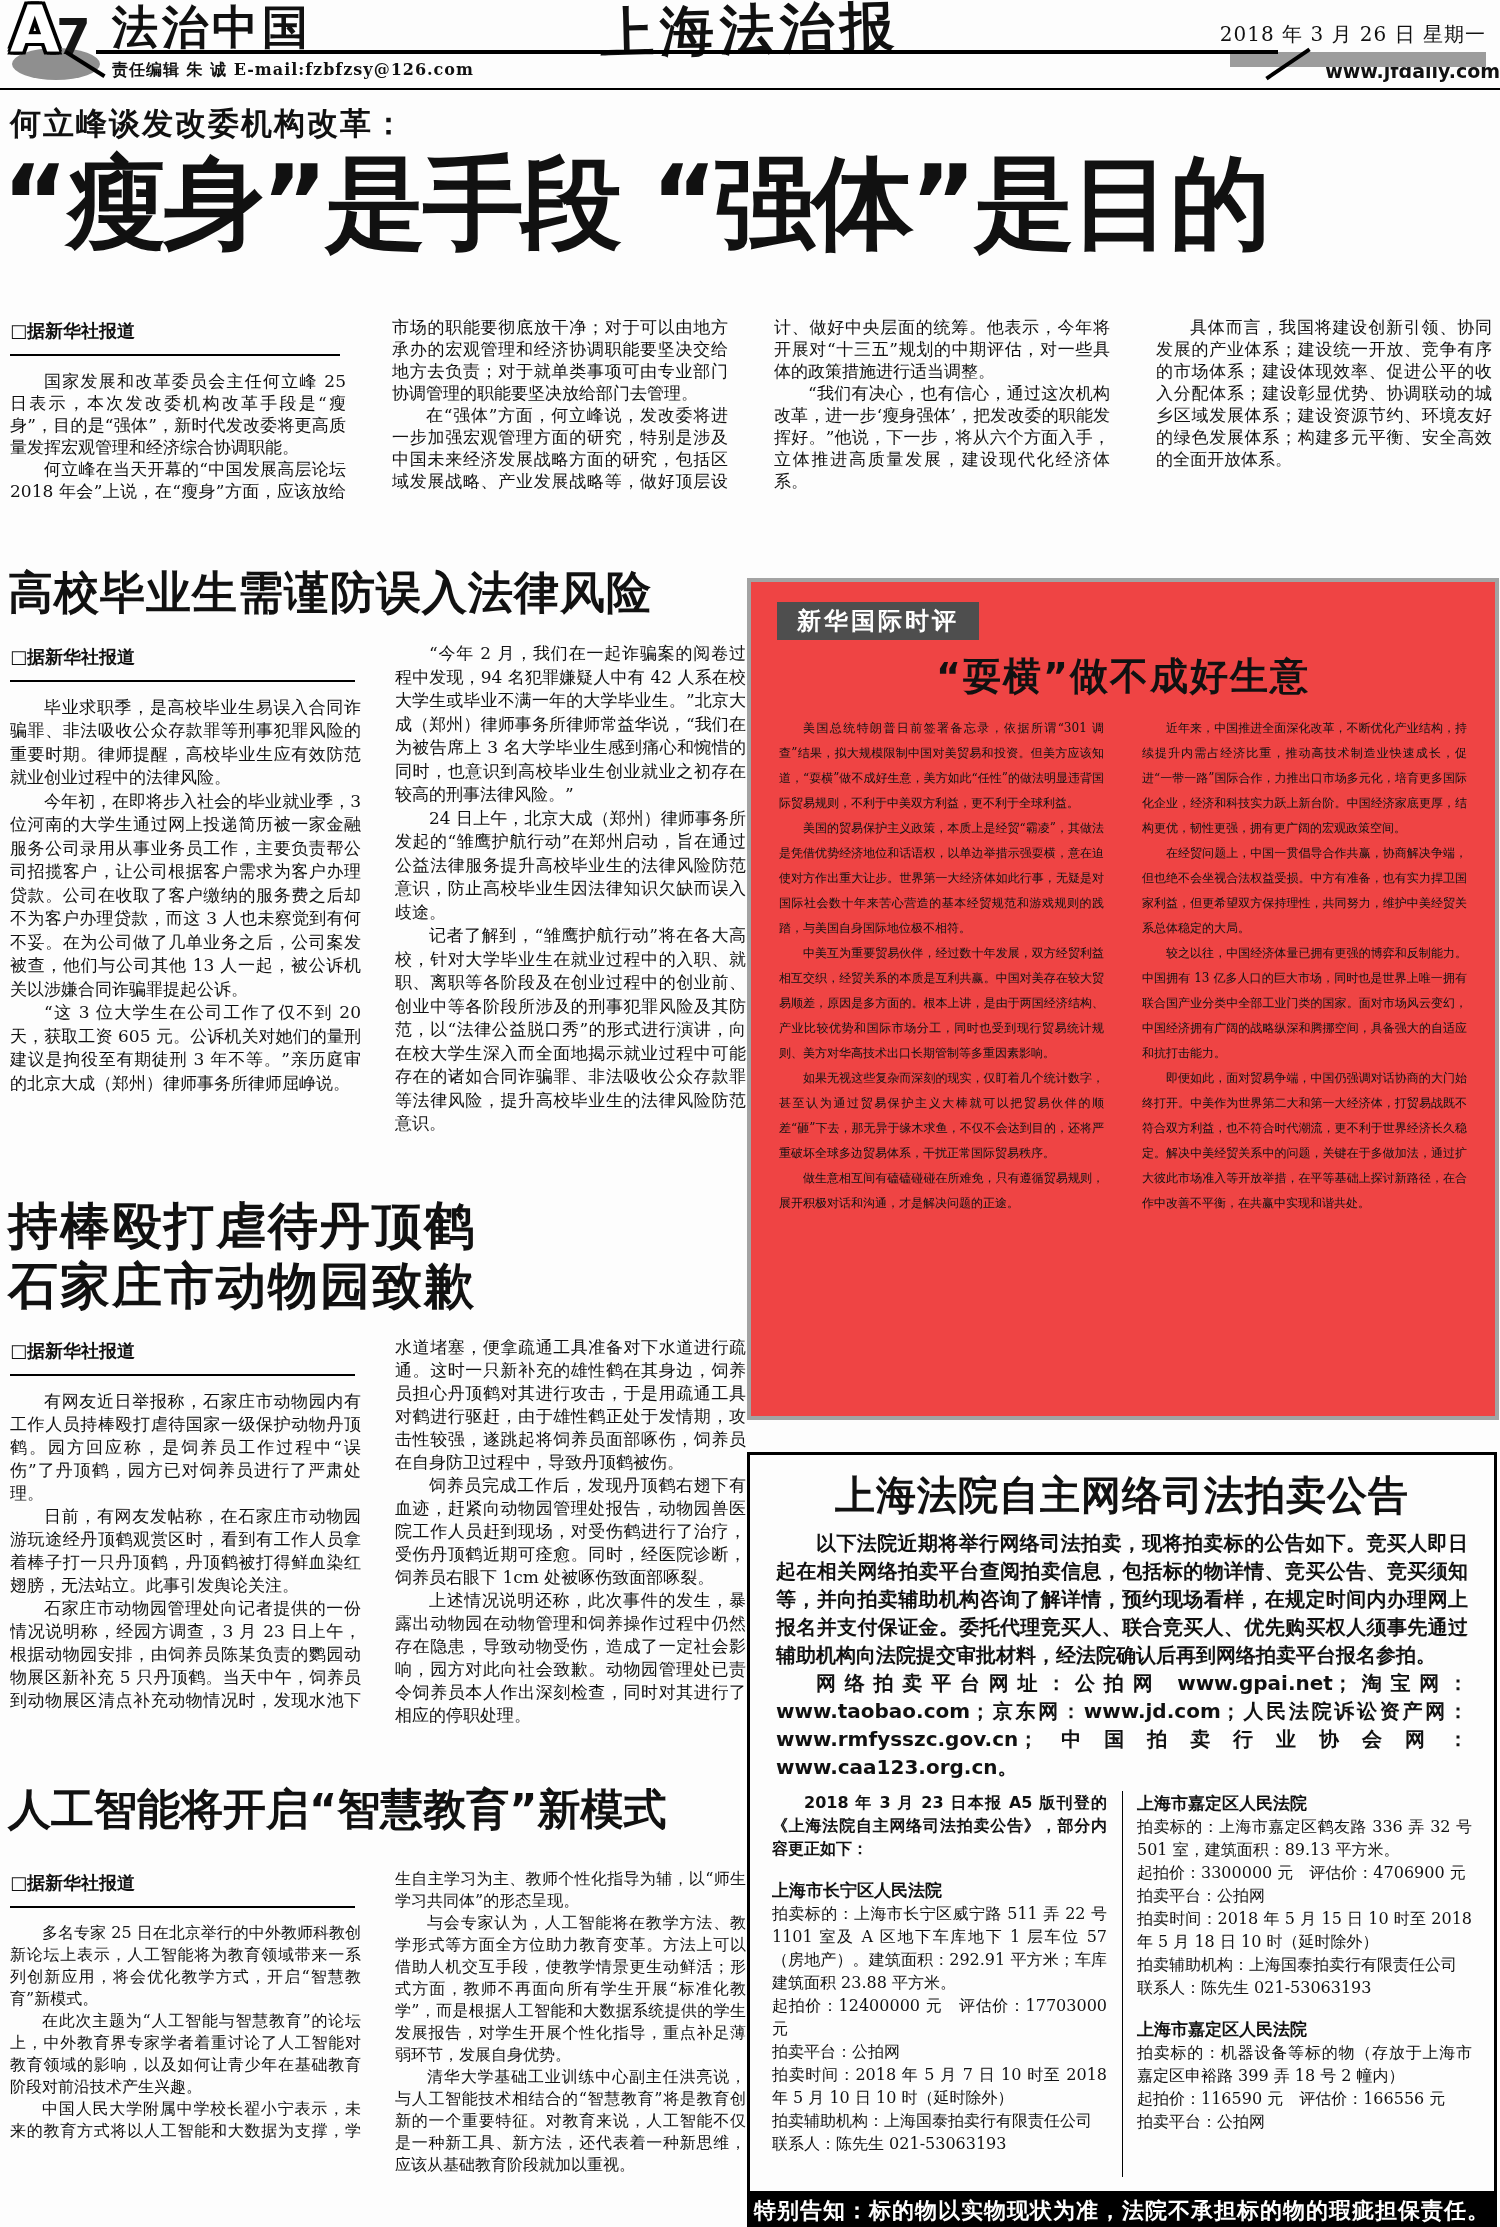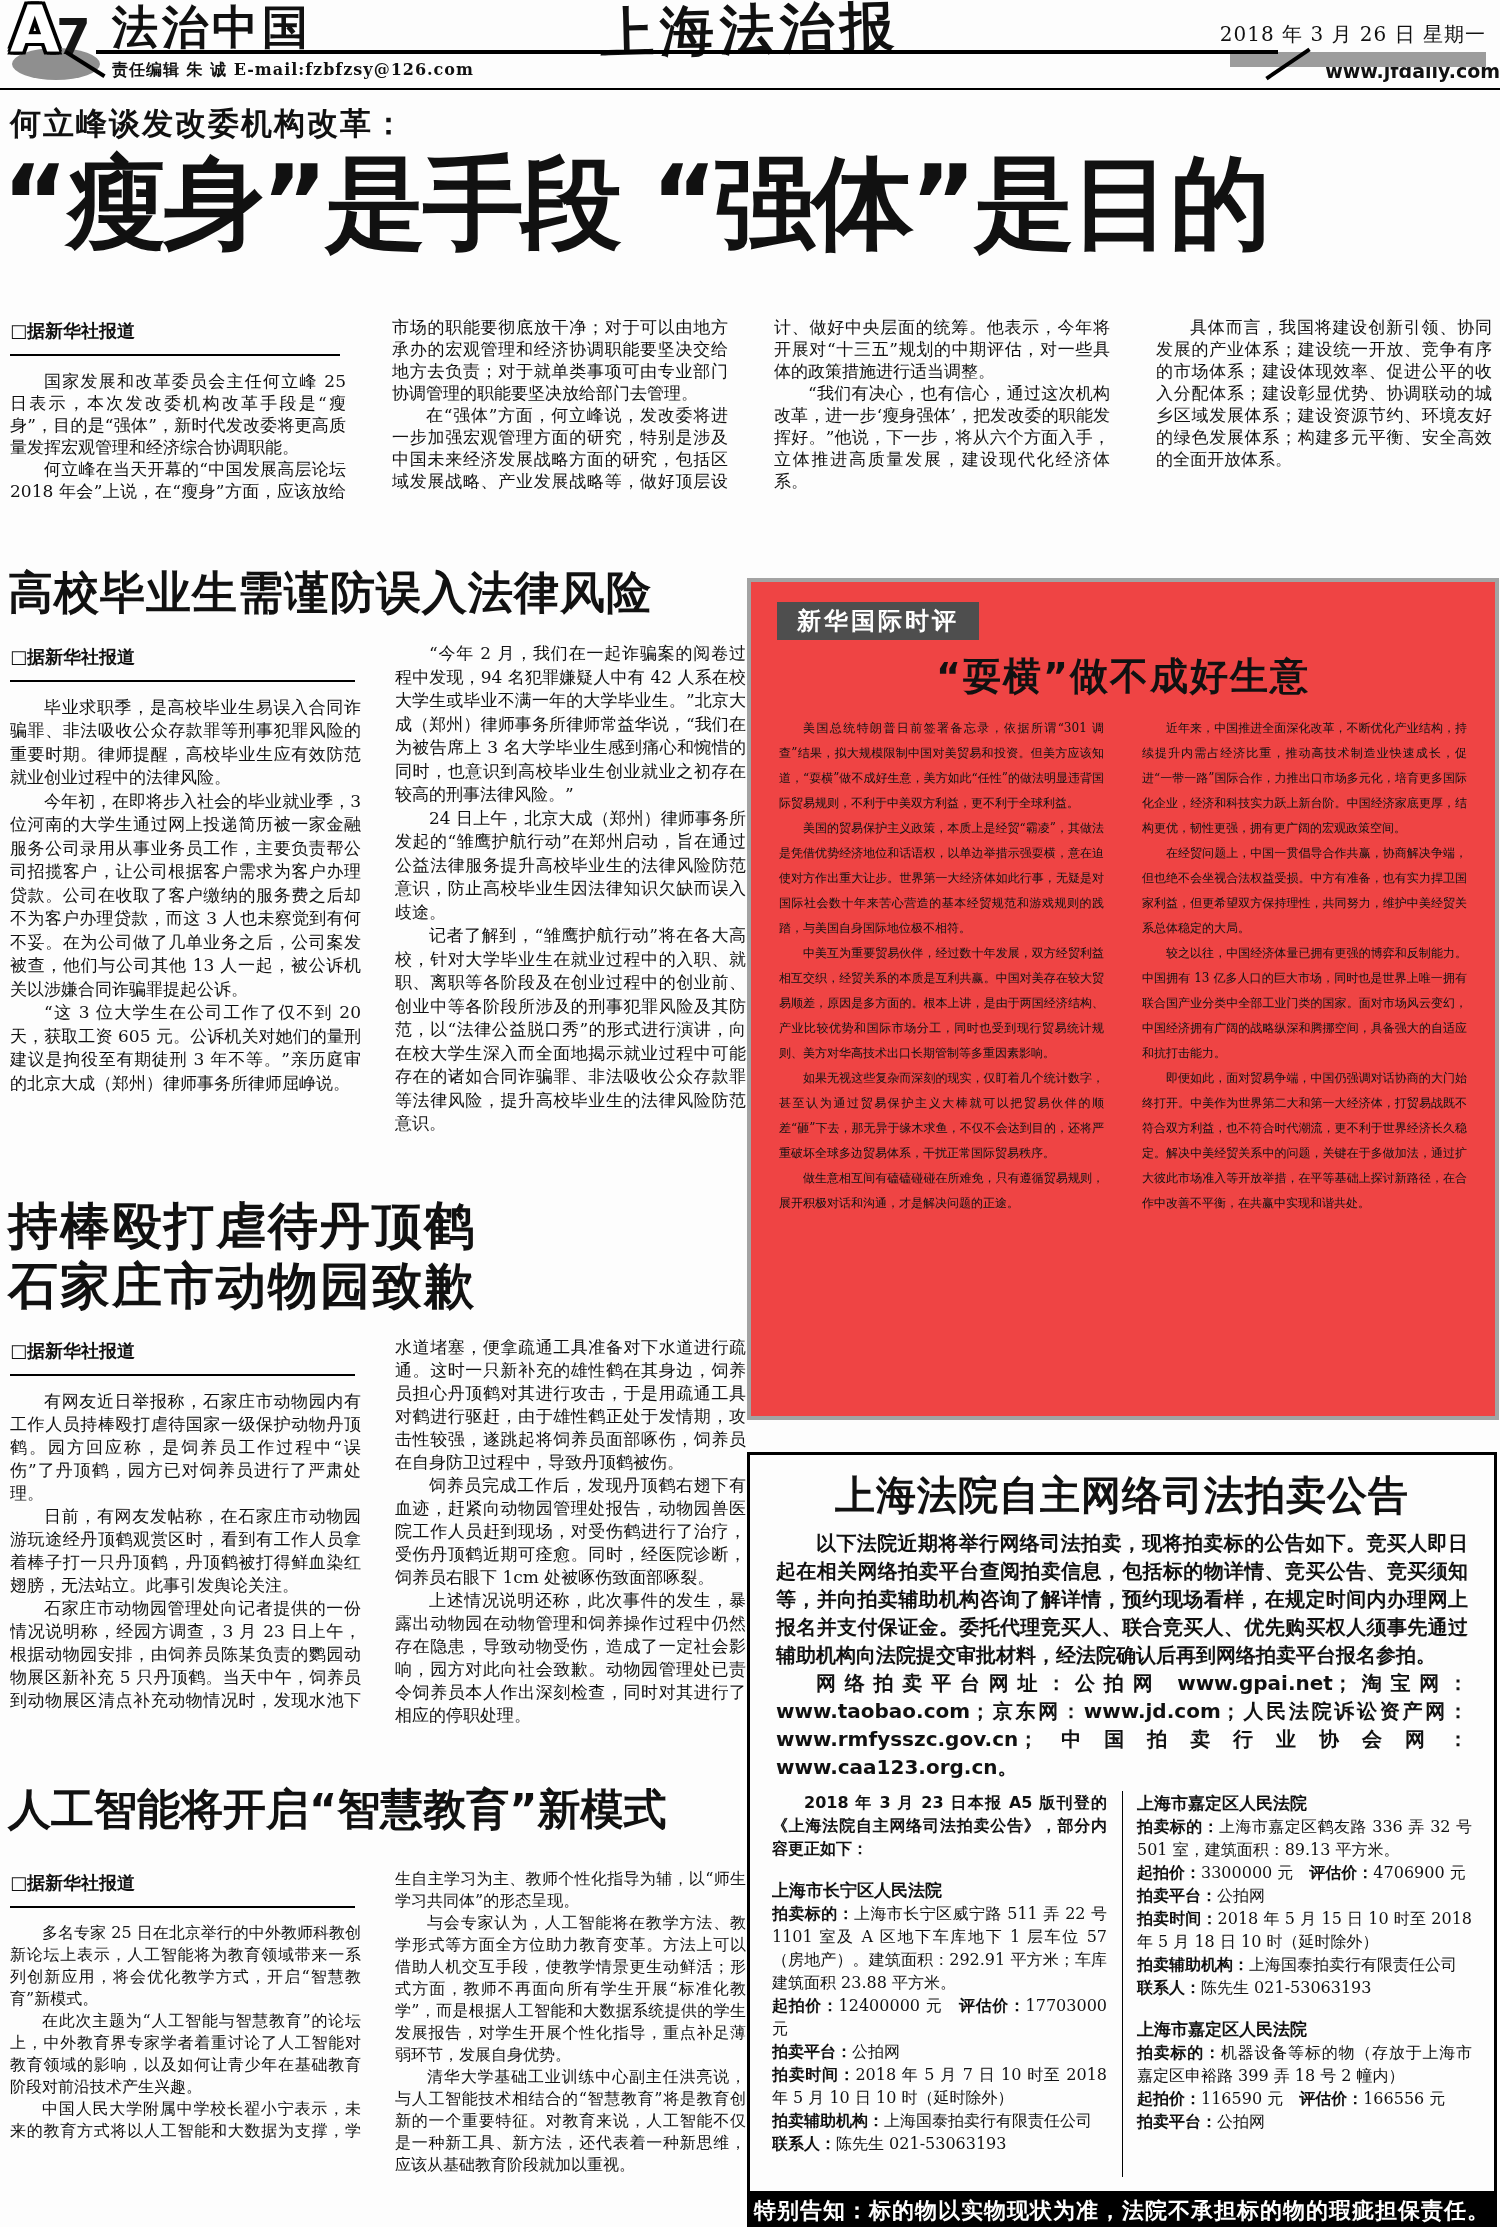--- a/index.html
+++ b/index.html
@@ -65,21 +65,21 @@
   .aucbox{position:absolute;left:747px;top:1452px;width:744px;height:773px;border:3px solid #000;background:#fdfdfd;}
   .aucbox h2{margin:18px 0 0 0;text-align:center;font:900 40px/1.1 "DejaVu Sans",sans-serif;letter-spacing:1px;}
   .auc-intro{margin:12px 26px 0 26px;font:bold 20px/28px "DejaVu Sans",sans-serif;text-indent:2em;text-align:justify;}
   .auc-links{margin:0 26px 0 26px;font:bold 20px/28px "DejaVu Sans",sans-serif;text-indent:2em;text-align:justify;}
   .auc-details{margin:10px 22px 0 22px;height:386px;column-count:2;column-gap:30px;
                column-rule:1px solid #000;font-size:16px;line-height:23px;overflow:hidden;text-align:justify;}
   .auc-details .corr{font:bold 16px/23px "DejaVu Sans",sans-serif;text-indent:2em;margin:0;}
   .listing{margin-top:18px;break-inside:auto;}
   .court{font:bold 17px/24px "DejaVu Sans",sans-serif;margin:0;}
   .fld{margin:0;}
-  .fl{font-family:"DejaVu Sans",sans-serif;font-weight:bold;}
+  .fl{font-family:"DejaVu Sans",sans-serif;font-weight:normal;}
   .notice{position:absolute;left:-3px;bottom:-3px;width:744px;padding:0 3px;height:40px;background:#000;color:#fff;
           text-align:center;font:bold 22px/40px "DejaVu Sans",sans-serif;letter-spacing:1px;}
 </style>
 </head>
 <body>
 
 <div class="page">
 
   <div class="hdr">
     <div class="badge">

